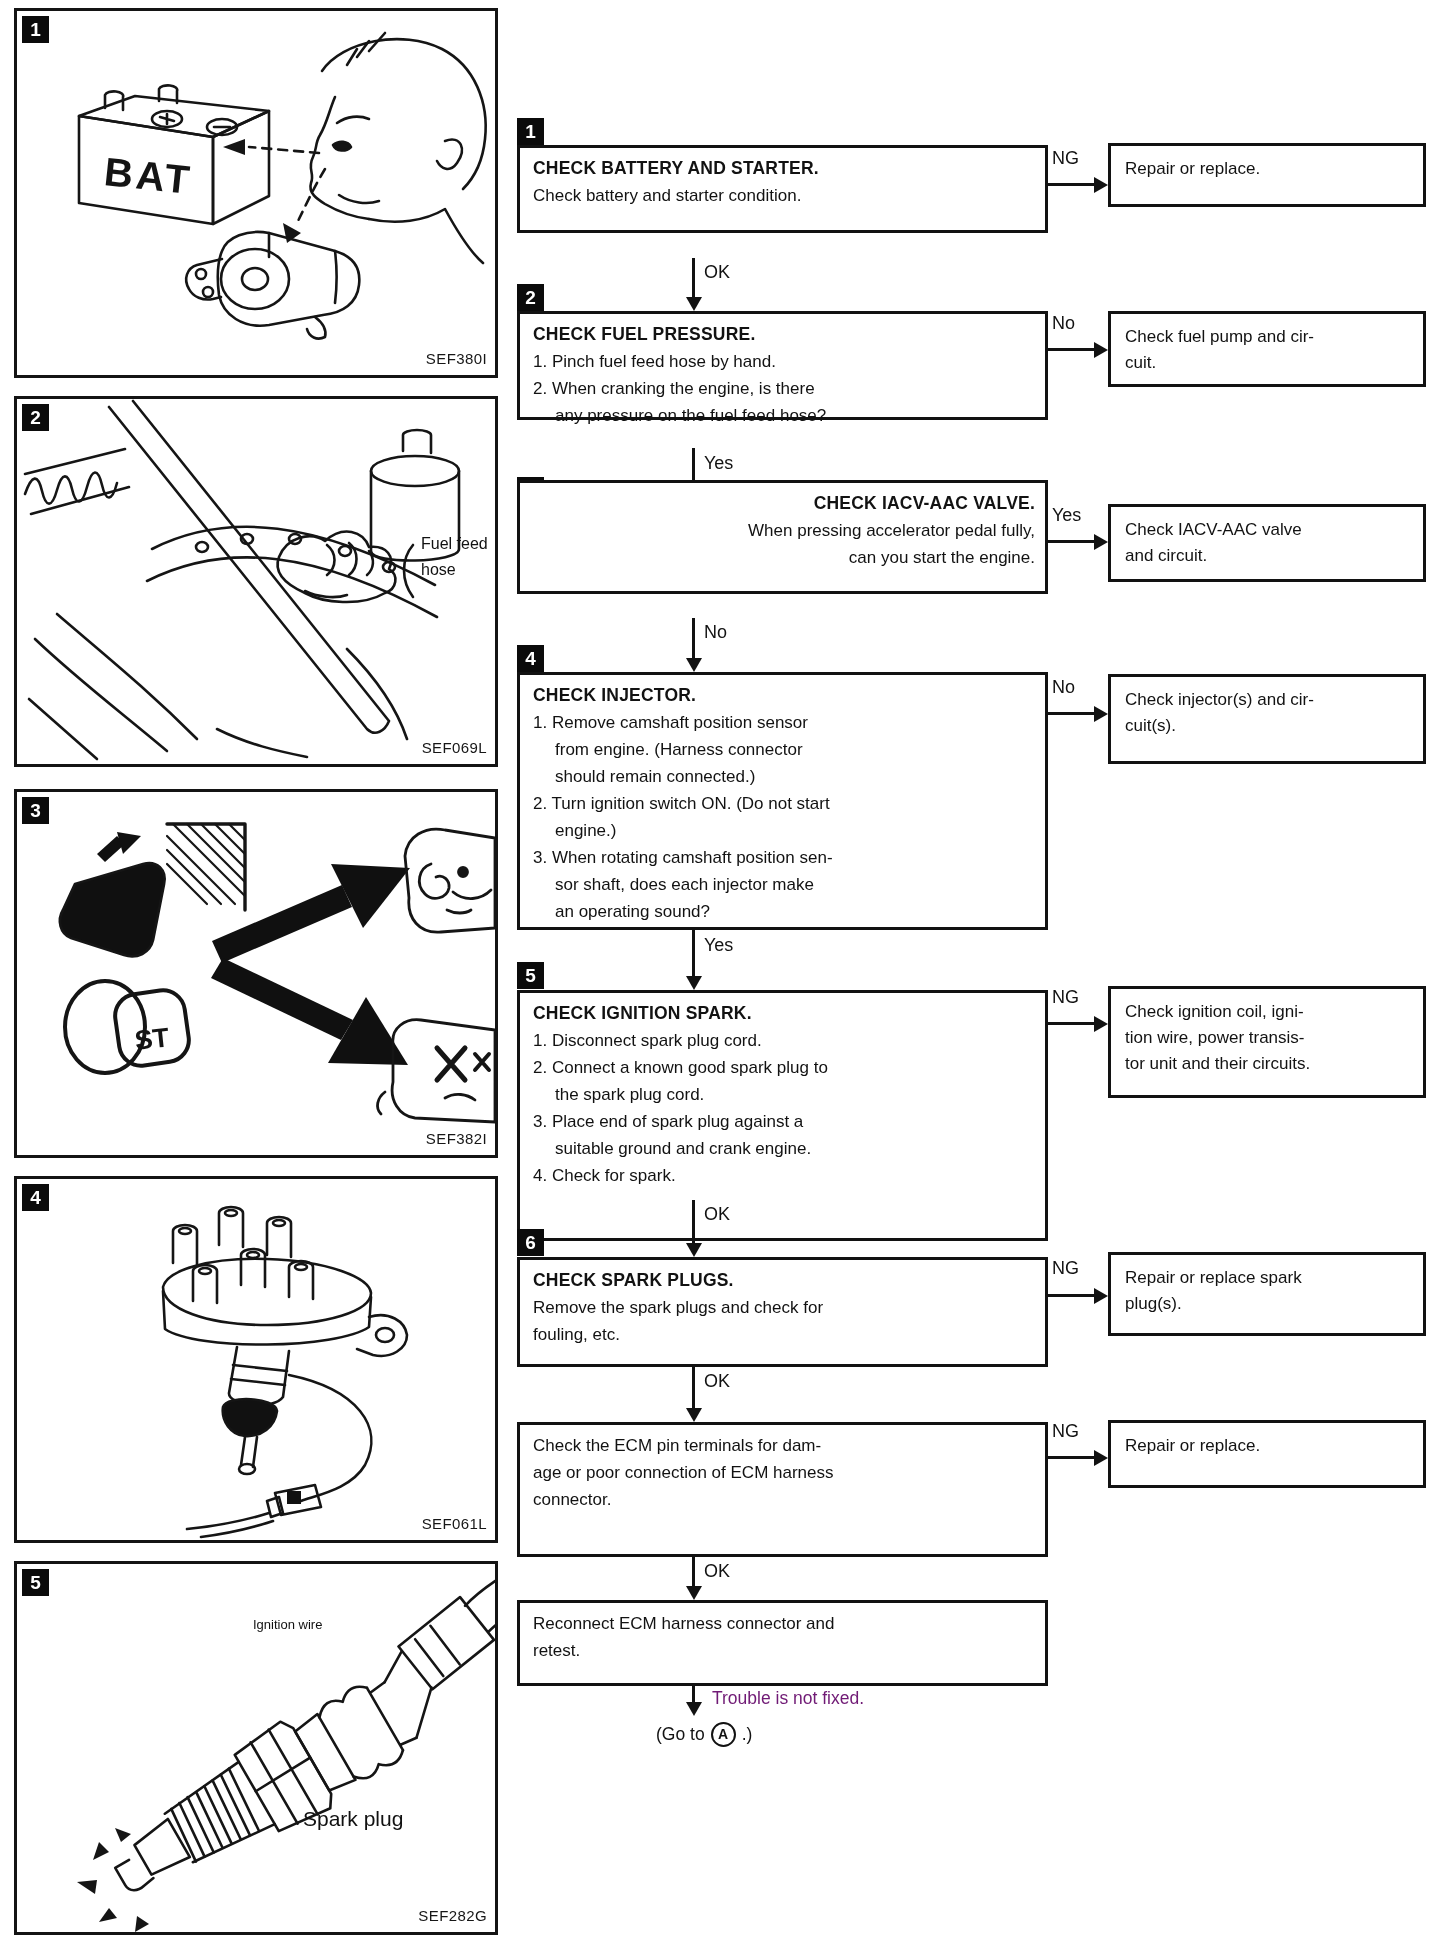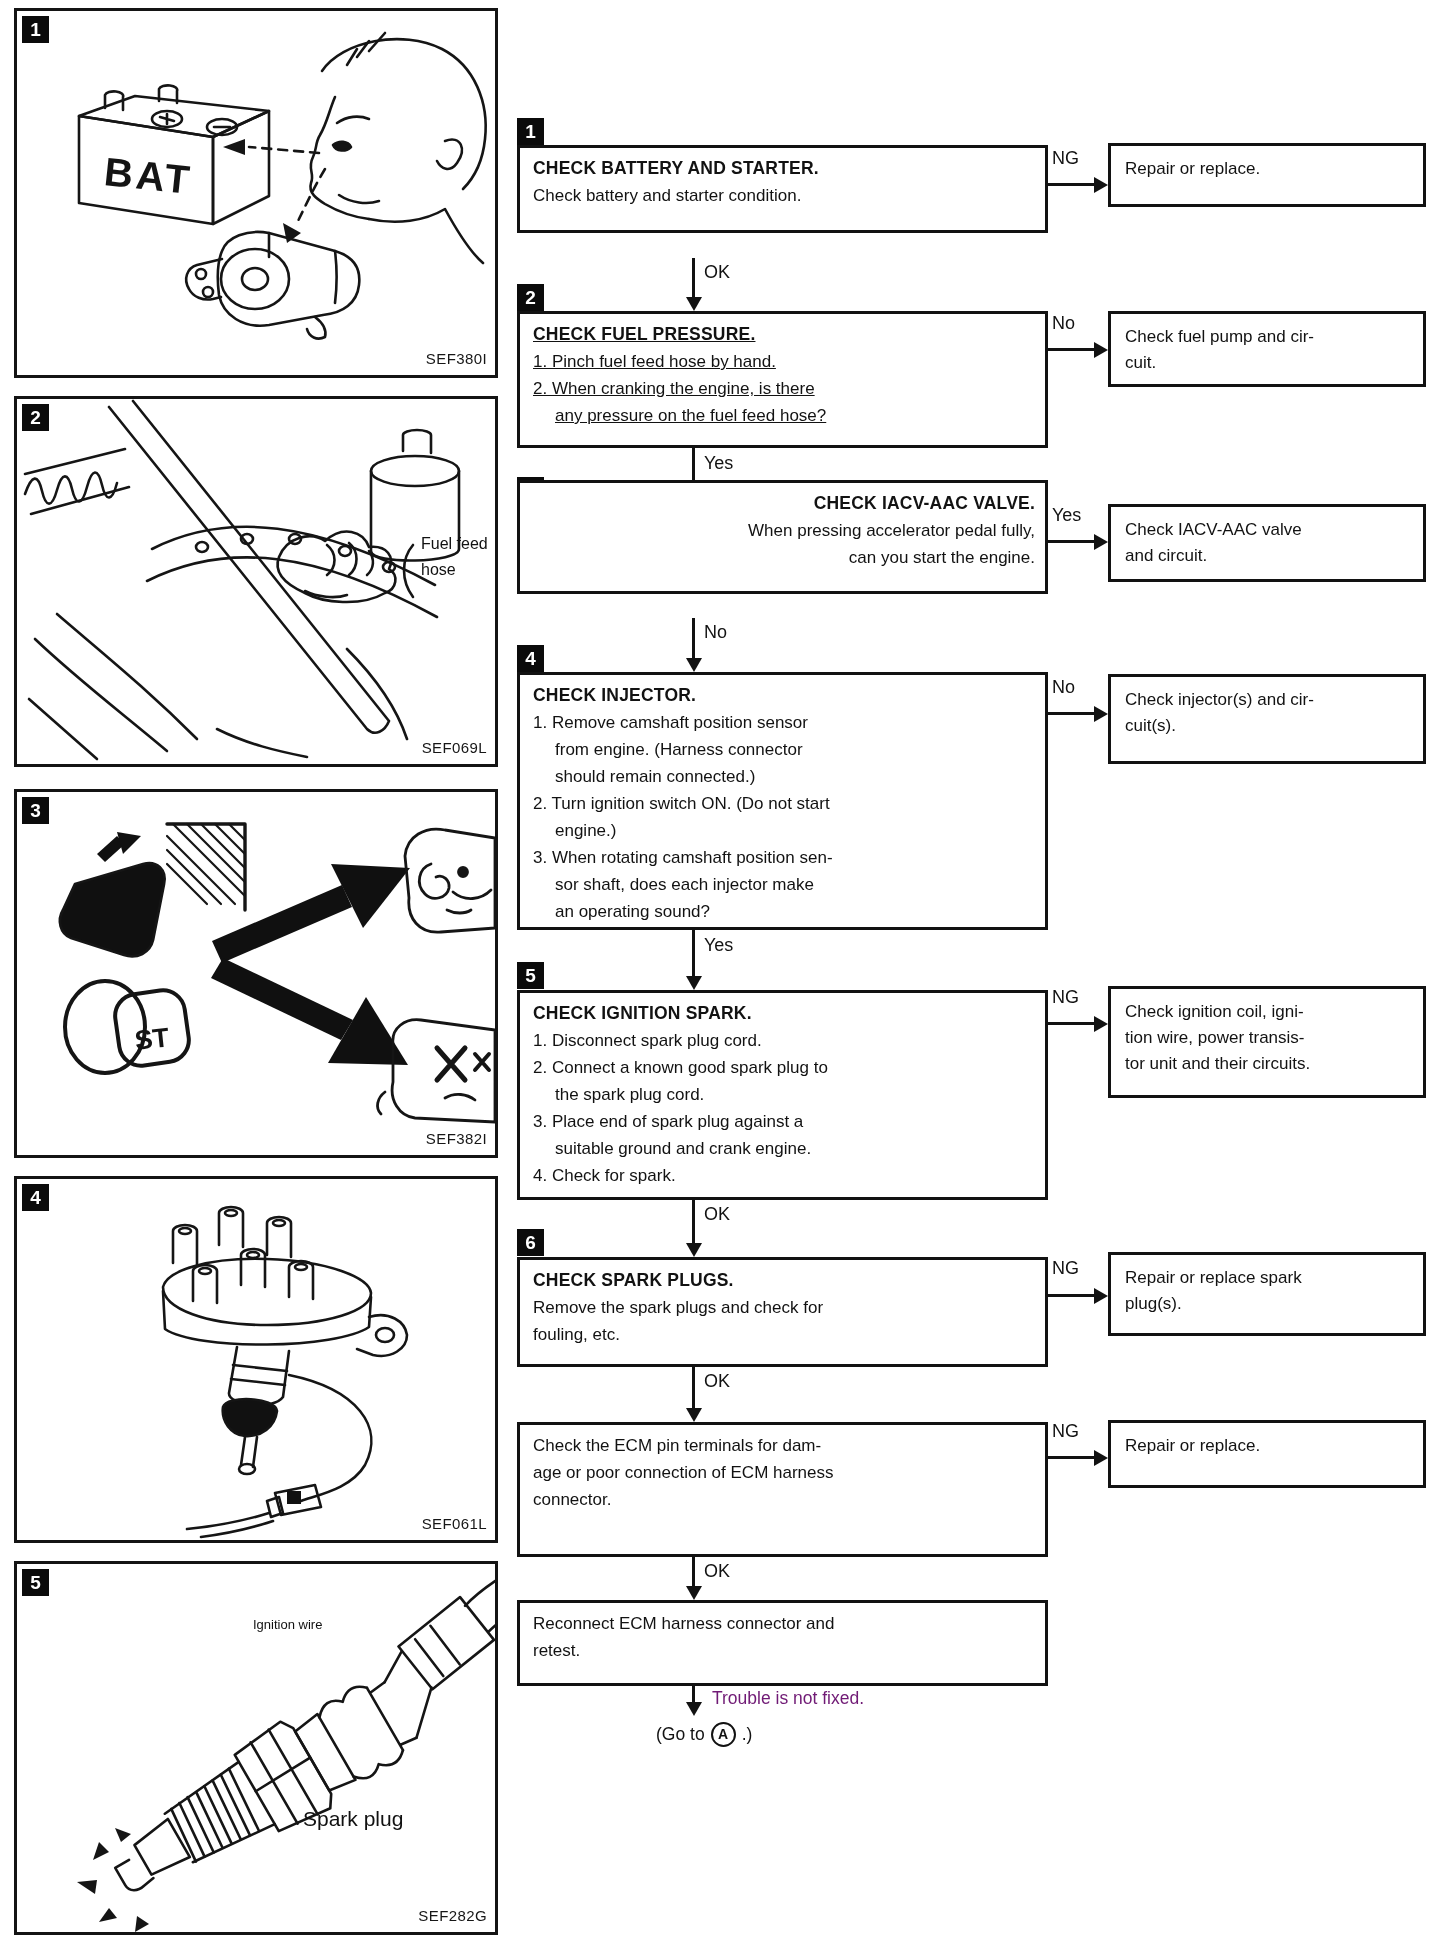--- a/index.html
+++ b/index.html
@@ -225,21 +225,21 @@
         <div class="ln">Check battery and starter condition.</div>
       </div>
       <div class="vline" style="left: 692px; top: 258px; height: 41px;"></div>
       <div class="ah-d" style="left: 685.5px; top: 297px;"></div>
       <div class="clabel" style="left: 704px; top: 262px;">OK</div>
       <div class="hline" style="left: 1046px; top: 183px; width: 49px;"></div>
       <div class="ah-r" style="left: 1094px; top: 176.5px;"></div>
       <div class="clabel" style="left: 1052px; top: 148px;">NG</div>
       <div class="rbox" style="top: 143px; min-height: 64px; height: 64px;">Repair or replace.</div>
       <div class="badge" style="left: 517px; top: 284px;">2</div>
-      <div class="fbox" style="top: 311px; height: 137px; text-decoration: underline;">
+      <div class="fbox" style="top: 311px; height: 109px;">
         <div class="t">CHECK FUEL PRESSURE.</div>
         <div class="ln">1. Pinch fuel feed hose by hand.</div>
         <div class="ln">2. When cranking the engine, is there</div>
         <div class="ln c">any pressure on the fuel feed hose?</div>
       </div>
       <div class="vline" style="left: 692px; top: 448px; height: 44px;"></div>
       <div class="ah-d" style="left: 685.5px; top: 490px;"></div>
       <div class="clabel" style="left: 704px; top: 453px;">Yes</div>
       <div class="hline" style="left: 1046px; top: 348px; width: 49px;"></div>
       <div class="ah-r" style="left: 1094px; top: 341.5px;"></div>
@@ -274,21 +274,21 @@
       </div>
       <div class="vline" style="left: 692px; top: 930px; height: 48px;"></div>
       <div class="ah-d" style="left: 685.5px; top: 976px;"></div>
       <div class="clabel" style="left: 704px; top: 935px;">Yes</div>
       <div class="hline" style="left: 1046px; top: 712px; width: 49px;"></div>
       <div class="ah-r" style="left: 1094px; top: 705.5px;"></div>
       <div class="clabel" style="left: 1052px; top: 677px;">No</div>
       <div class="rbox" style="top: 674px; min-height: 90px; height: 90px;">Check injector(s) and cir-
 cuit(s).</div>
       <div class="badge" style="left: 517px; top: 962px;">5</div>
-      <div class="fbox" style="top: 990px; height: 210px;">
+      <div class="fbox" style="top: 990px; height: 251px;">
         <div class="t">CHECK IGNITION SPARK.</div>
         <div class="ln">1. Disconnect spark plug cord.</div>
         <div class="ln">2. Connect a known good spark plug to</div>
         <div class="ln c">the spark plug cord.</div>
         <div class="ln">3. Place end of spark plug against a</div>
         <div class="ln c">suitable ground and crank engine.</div>
         <div class="ln">4. Check for spark.</div>
       </div>
       <div class="vline" style="left: 692px; top: 1200px; height: 45px;"></div>
       <div class="ah-d" style="left: 685.5px; top: 1243px;"></div>

